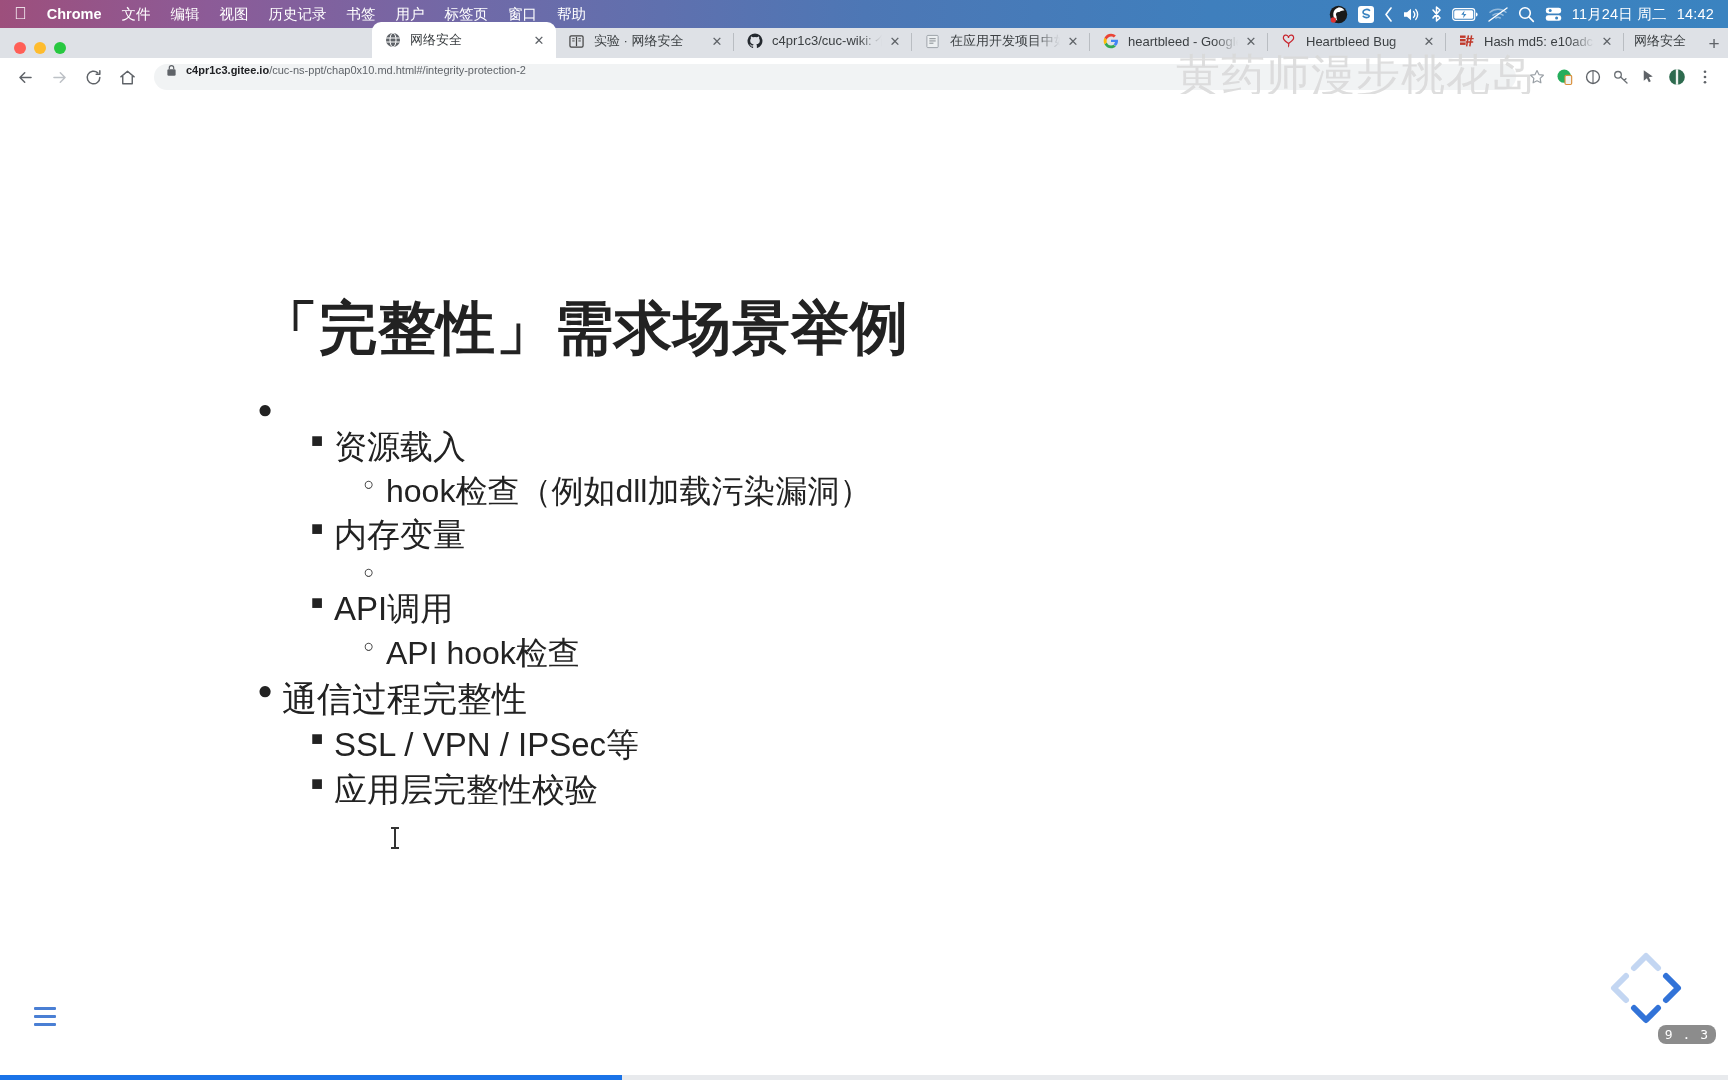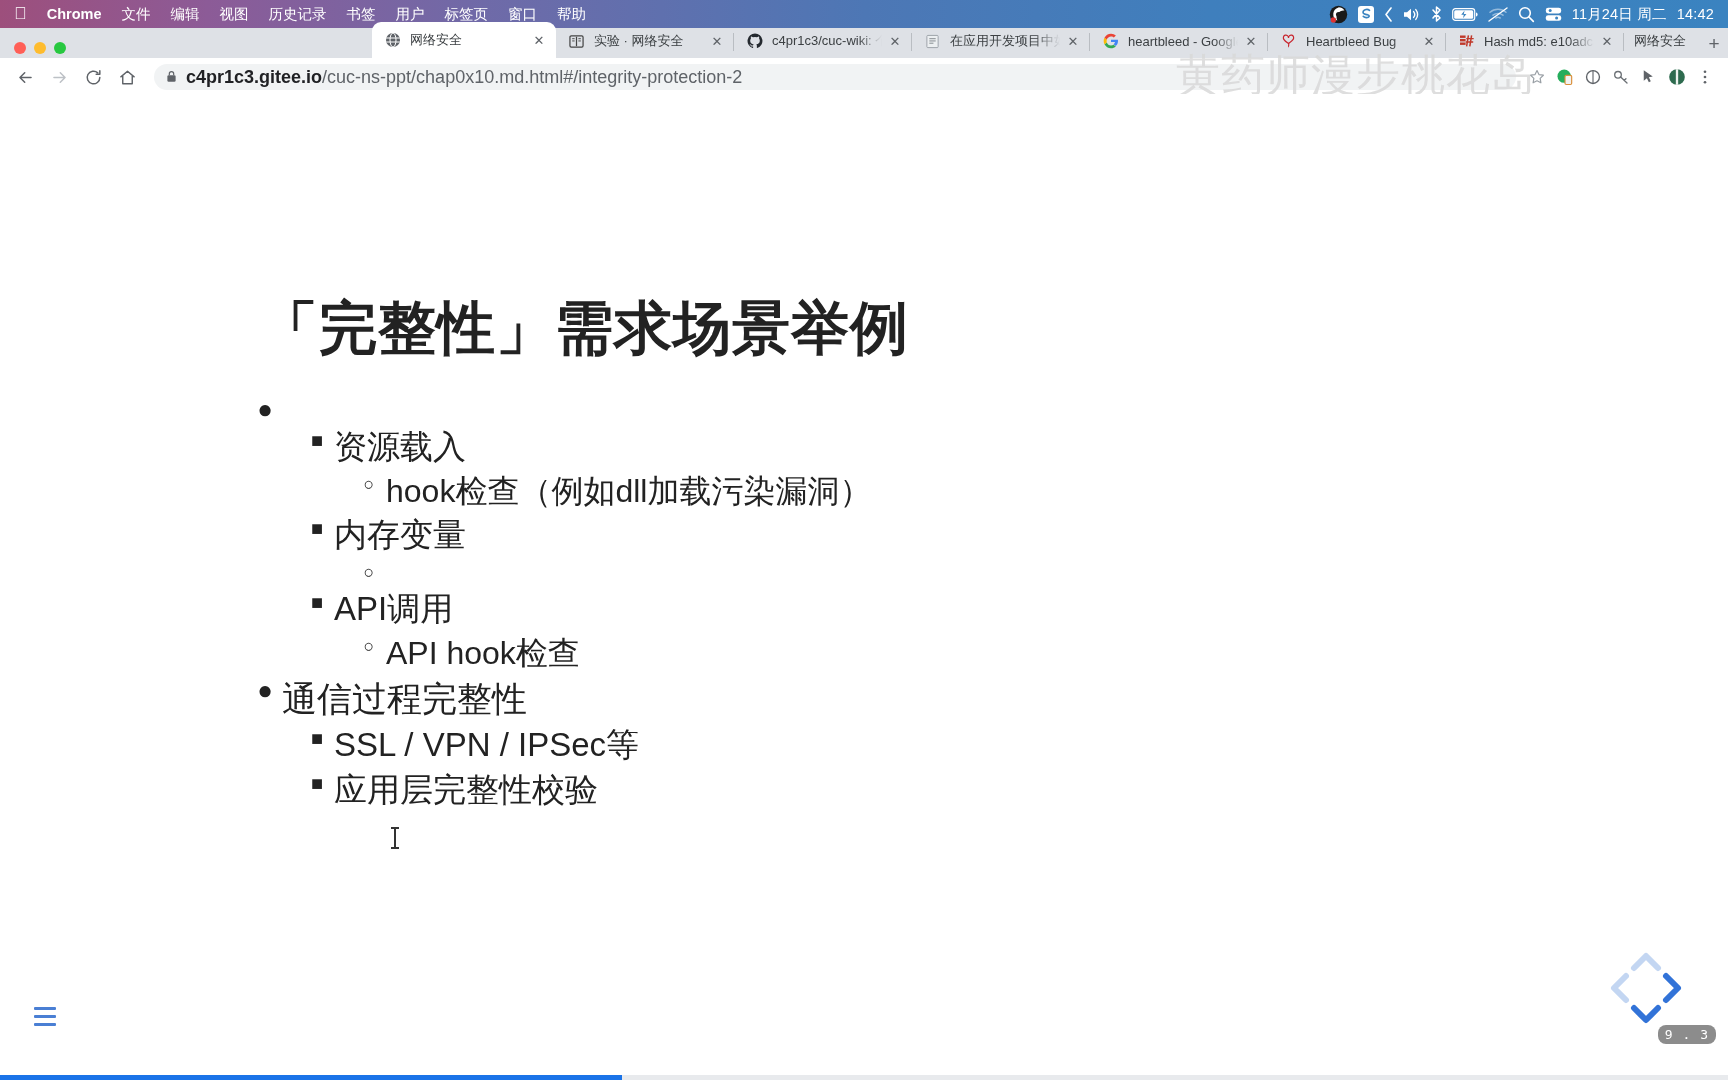--- a/index.html
+++ b/index.html
@@ -38,22 +38,22 @@
   .tab .ttl{ overflow:hidden; text-overflow:clip; flex:1; -webkit-mask-image:linear-gradient(90deg,#000 78%,transparent 100%); mask-image:linear-gradient(90deg,#000 78%,transparent 100%);}
   .tab .x{ width:18px;height:18px; flex:0 0 18px; display:flex;align-items:center;justify-content:center; color:#5f6368; font-size:13px; margin-left:4px;}
   .tab .sep{ position:absolute; right:0; top:9px; height:18px; width:1px; background:#b9bdc2;}
   .newtab{ display:flex; align-items:center; height:34px; padding:0 10px; font-size:13px; color:#3c4043;}
   .plusbtn{ width:28px;height:28px; display:flex;align-items:center;justify-content:center; font-size:19px; color:#5f6368; margin-left:4px;}
 
   .toolbar{ height:38px; background:#fff; display:flex; align-items:center; padding:0 10px; position:relative;}
   .tbtn{ width:30px;height:30px; display:flex;align-items:center;justify-content:center; color:#5f6368; margin-right:4px;}
   .tbtn.dim{ color:#bdc1c6;}
   .omnibox{
-    flex:1; height:26px; background:#f1f3f4; border-radius:13px; display:flex;align-items:center;
-    padding:0 12px; margin:0 8px; font-size:18px; color:#202124;
+    flex:1; height:26px; background:#f1f3f4; border-radius:13px; display:flex;align-items:flex-start;
+    padding:0 12px; margin:0 8px; font-size:11px; color:#202124;
   }
   .omnibox .lock{ margin-right:9px; font-size:11px; color:#5f6368;}
   .omnibox .host{ font-weight:600; color:#202124;}
   .omnibox .path{ color:#5f6368;}
   .tbr{ display:flex; align-items:center; gap:2px; }
   .tbr .ext{ width:26px;height:26px; display:flex;align-items:center;justify-content:center;}
 
   .watermark{
     position:absolute; left:1176px; top:-12px; font-size:44px; color:#d9d9d9;
     font-family:"DejaVu Sans",sans-serif; white-space:nowrap; opacity:.85; pointer-events:none;

